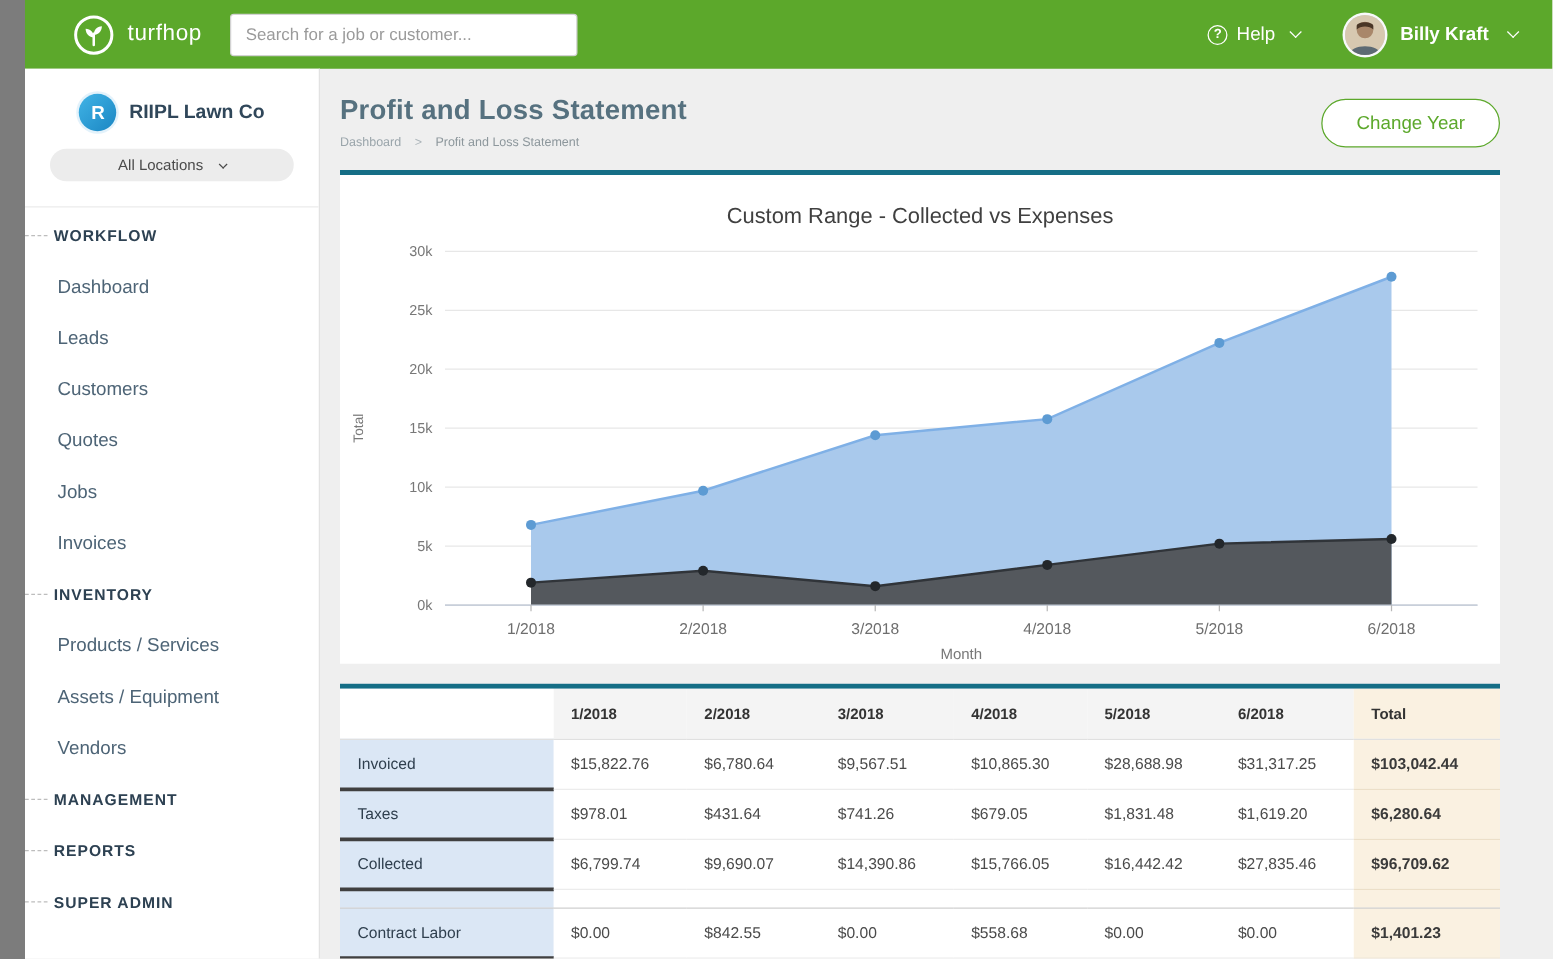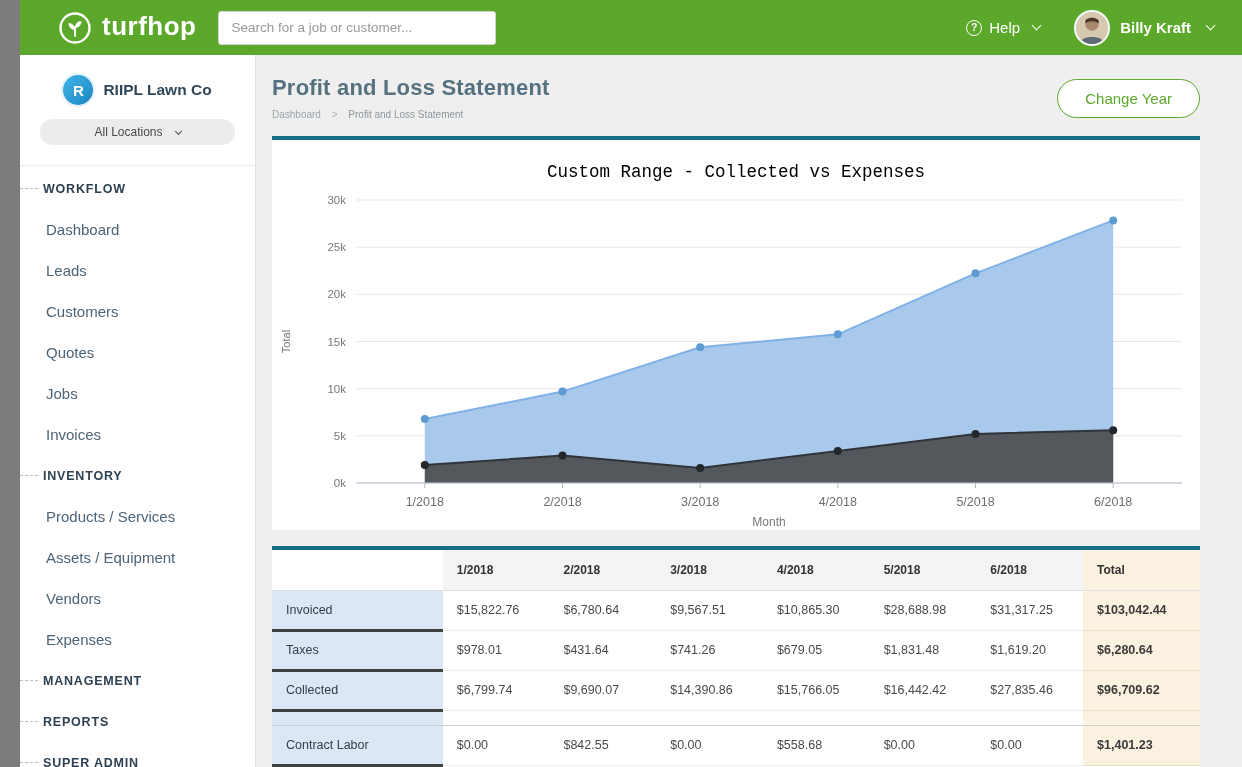--- a/index.html
+++ b/index.html
@@ -8,21 +8,21 @@
     width:1242px; height:767px; overflow:hidden;
     font-family:"Liberation Sans", sans-serif;
     background:#efefef;
   }
   .left-gutter { position:fixed; left:0; top:0; width:20px; height:767px; background:#7c7c7c; z-index:50; }
   .app { margin-left:20px; height:767px; display:flex; flex-direction:column; }
 
   
   .topbar { height:55px; flex:none; background:#5CA82B; display:flex; align-items:center; padding:0 28px 0 38px; }
   .brand { display:flex; align-items:center; gap:10px; color:#fff; cursor:pointer; }
-  .brand-name { font-size:26px; font-weight:bold; letter-spacing:.5px; line-height:1; padding-bottom:4px; }
+  .brand-name { font-size:18px; font-weight:normal; letter-spacing:.5px; line-height:1; padding-bottom:4px; }
   .search-wrap { margin-left:22px; }
   .search {
     width:278px; height:34px; border:1px solid #d2d2d2; border-radius:3px;
     padding:0 12px; font-size:13.5px; color:#333; outline:none; background:#fff;
     font-family:"Liberation Sans", sans-serif;
   }
   .search::placeholder { color:#9a9a9a; }
   .topbar-right { margin-left:auto; display:flex; align-items:center; gap:34px; color:#fff; }
   .help { display:flex; align-items:center; gap:7px; font-size:15px; cursor:pointer; }
   .help-icon {
@@ -76,21 +76,21 @@
   .crumb.current { color:#8d979c; }
   .change-year {
     margin-top:10px; background:#fff; border:1px solid #5CA82B; color:#5CA82B;
     font-size:15px; padding:10px 27px; border-radius:22px; cursor:pointer;
     font-family:"Liberation Sans", sans-serif;
   }
 
   
   .card { background:#fff; border-top:4px solid #156e86; }
   .chart-card { margin-bottom:16px; padding:6px 6px 0; }
-  .chart-title { text-align:center; font-size:17.5px; font-weight:500; color:#000000; margin:16px 0 2px;font-family:Liberation Mono, monospace; }
+  .chart-title { text-align:center; font-size:17.5px; font-weight:500; color:#404040; margin:16px 0 2px; }
   .chart-svg { display:block; width:916px; height:346px; margin:0 auto; font-family:"Liberation Sans", sans-serif; }
 
   
   .table-card { }
   .pnl-table { width:100%; border-collapse:collapse; table-layout:fixed; }
   .pnl-table th, .pnl-table td { height:40px; padding:0 14px; text-align:left; font-weight:normal; }
   .pnl-table thead th { background:#f4f4f4; color:#333; font-size:12px; font-weight:bold; border-bottom:1px solid #e0e0e0; }
   .pnl-table thead th.corner { background:#ffffff; }
   .pnl-table thead th.total-h { background:#faf1e1; }
   .pnl-table th.lbl { background:#dbe7f5; color:#2f3f4e; font-size:12.5px; font-weight:500; border-bottom:3px solid #404040; }
@@ -166,21 +166,20 @@
           <div class="nav-row nav-item">Quotes</div>
           <div class="nav-row nav-item">Jobs</div>
           <div class="nav-row nav-item">Invoices</div>
           <div class="nav-row nav-section">
             <span class="tree-mark"></span>
             <span>INVENTORY</span>
           </div>
           <div class="nav-row nav-item">Products / Services</div>
           <div class="nav-row nav-item">Assets / Equipment</div>
           <div class="nav-row nav-item">Vendors</div>
-          <div class="nav-row nav-item">Expenses</div>
           <div class="nav-row nav-section">
             <span class="tree-mark"></span>
             <span>MANAGEMENT</span>
           </div>
           <div class="nav-row nav-section">
             <span class="tree-mark"></span>
             <span>REPORTS</span>
           </div>
           <div class="nav-row nav-section">
             <span class="tree-mark"></span>

